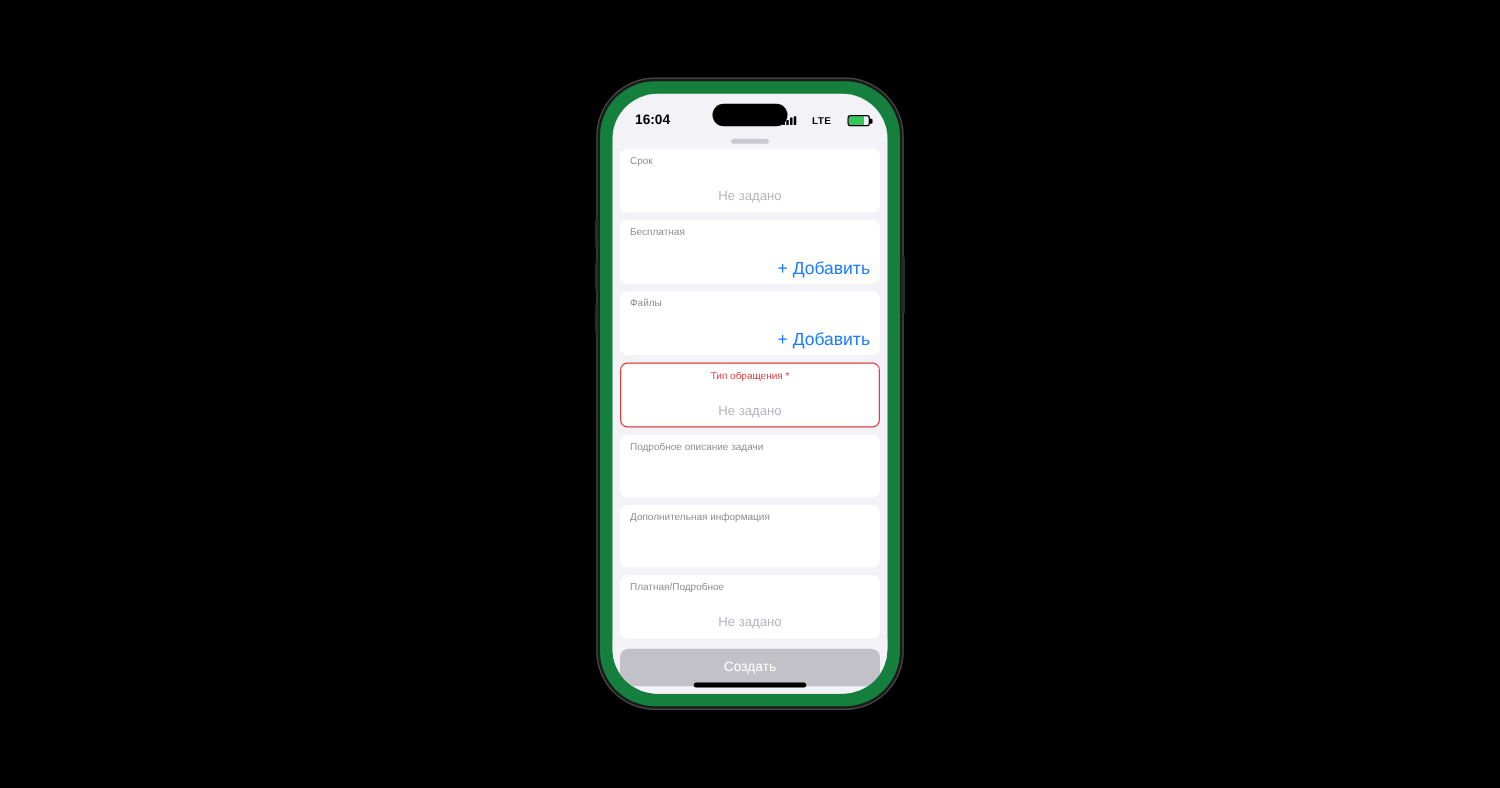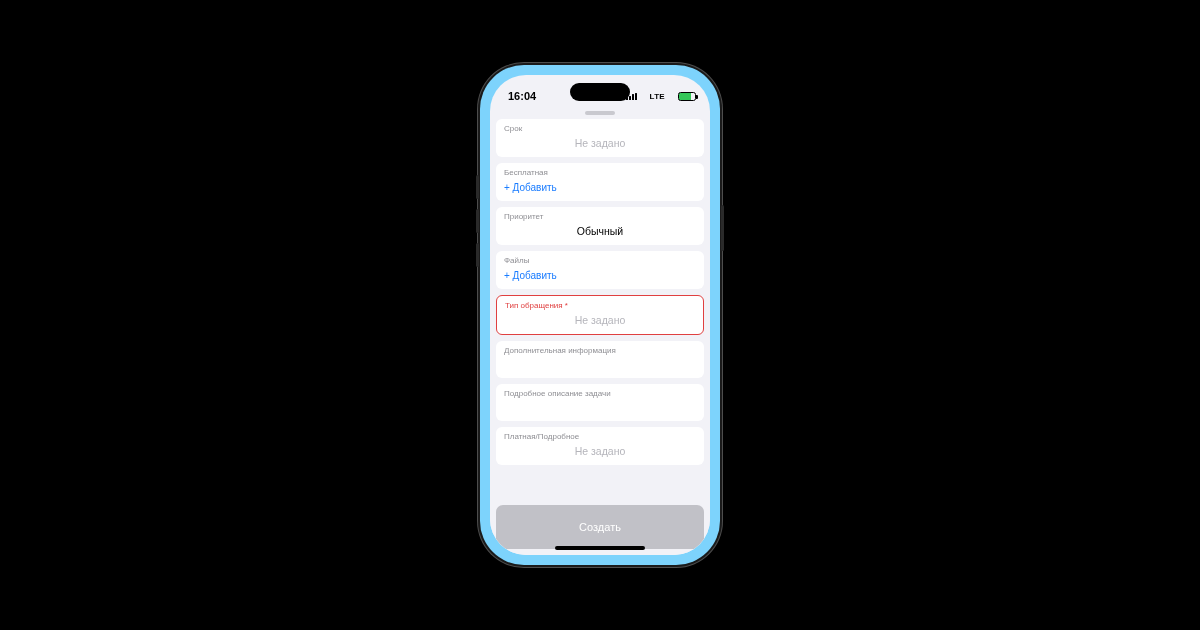--- a/index.html
+++ b/index.html
@@ -6,21 +6,21 @@
   html, body { width: 1200px; height: 630px; background: #000; overflow: hidden; }
 
   .stage { width: 1200px; height: 630px; position: relative; }
 
   
   .phone {
     position: absolute;
     left: 50%; top: 50%;
     transform: translate(-50%, -50%);
     width: 240px; height: 500px;
-    background: #7dd3fc;
+    background: #15803d;
     border-radius: 44px;
     padding: 10px;
     box-shadow: 0 0 0 2px #1a1a1a, 0 0 0 3px #4d4d4d;
   }
   
   .phone::before {
     content: "";
     position: absolute;
     left: -4px; top: 110px;
     width: 3px; height: 24px;
@@ -99,39 +99,39 @@
     flex: 1;
     padding: 4px 6px 0 6px;
     overflow: hidden;
     display:flex; flex-direction:column; gap:6px;
   }
 
   .card {
     background: #fff;
     border-radius: 6px;
     padding: 4px 8px 6px 8px;
-    display:flex; flex-direction:column; gap:1px;
+    display:flex; flex-direction:column; gap:15px;
     min-height: 34px;
   }
   .card.error { border: 1px solid #e04040; }
   .card .lbl { font-size: 8px; color: #8e8e93; line-height: 12px; }
-  .card.error .lbl { color: #e04040; }
+  .card.error .lbl { color: #e04040; text-align: center; }
   .card .val { font-size: 10.5px; color: #000; line-height: 15px; text-align: center; }
   .card .val.placeholder { color: #b5b5bb; }
   .card .link {
-    font-size: 10px; color: #1a7cff; line-height: 15px;
+    font-size: 14px; color: #1a7cff; line-height: 15px; text-align: right;
   }
   .card.empty .val { min-height: 14px; }
 
   .footer {
     padding: 8px 6px 6px 6px;
     background: #f2f2f7;
   }
   .create-btn {
-    width: 100%; height: 44px;
+    width: 100%; height: 30px;
     background: #c1c1c7;
     color: #fff;
     font-size: 11px; font-weight: 500;
     border: none; border-radius: 7px;
     display:flex; align-items:center; justify-content:center;
   }
 
   .home-indicator {
     position: absolute;
     bottom: 5px; left: 50%;
@@ -172,42 +172,38 @@
         <div class="card">
           <span class="lbl">Срок</span>
           <span class="val placeholder">Не задано</span>
         </div>
 
         <div class="card">
           <span class="lbl">Бесплатная</span>
           <span class="link">+ Добавить</span>
         </div>
 
-        <div class="card">
-          <span class="lbl">Приоритет</span>
-          <span class="val">Обычный</span>
-        </div>
 
         <div class="card">
           <span class="lbl">Файлы</span>
           <span class="link">+ Добавить</span>
         </div>
 
         <div class="card error">
           <span class="lbl">Тип обращения *</span>
           <span class="val placeholder">Не задано</span>
         </div>
 
         <div class="card empty">
+          <span class="lbl">Подробное описание задачи</span>
+          <span class="val placeholder"></span>
+        </div>
+
+        <div class="card empty">
           <span class="lbl">Дополнительная информация</span>
-          <span class="val placeholder"></span>
-        </div>
-
-        <div class="card empty">
-          <span class="lbl">Подробное описание задачи</span>
           <span class="val placeholder"></span>
         </div>
 
         <div class="card">
           <span class="lbl">Платная/Подробное</span>
           <span class="val placeholder">Не задано</span>
         </div>
 
       </div>
 

